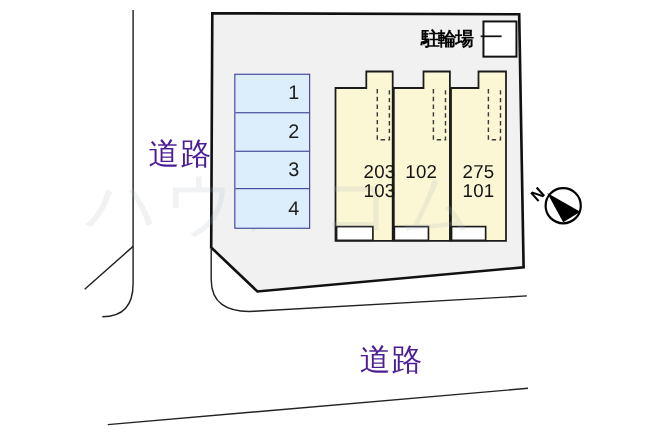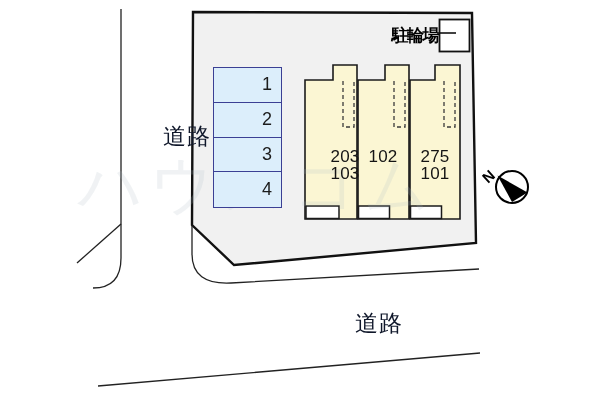--- a/index.html
+++ b/index.html
@@ -2,23 +2,23 @@
 <html><head>
 <meta charset="utf-8">
 <style>
   html,body{margin:0;padding:0;background:#fff;}
   #canvas{
     position:relative;width:600px;height:400px;background:#ffffff;overflow:hidden;
     font-family:"Liberation Sans","DejaVu Sans",sans-serif;color:#111;
   }
   #drawing{position:absolute;left:0;top:0;}
   .lbl{position:absolute;white-space:nowrap;}
-  .road-label{font-size:23px;letter-spacing:1px;color:#0f172a;font-weight:500;margin-left:28px;}
+  .road-label{font-size:28px;letter-spacing:1px;color:#4c1d95;font-weight:500;}
   .bicycle-label{font-size:17px;font-weight:700;letter-spacing:-1.5px;color:#000;
-    width:64px;text-align:right;}
+    width:64px;text-align:center;}
   .unit-label{position:absolute;top:149px;width:64px;text-align:center;
     font-size:17px;line-height:16.5px;font-weight:500;color:#141414;letter-spacing:0.2px;}
   .parking{
     position:absolute;left:213px;top:67px;width:69px;height:141px;
     background:#dceefb;border:1.6px solid #3b3f94;box-sizing:border-box;
     display:grid;grid-template-rows:1fr 1fr 1fr 1fr;
   }
   .pspace{
     border-bottom:1.4px solid #3b3f94;display:flex;align-items:center;justify-content:flex-end;
     padding-right:9px;font-size:18px;color:#1c1c1c;

